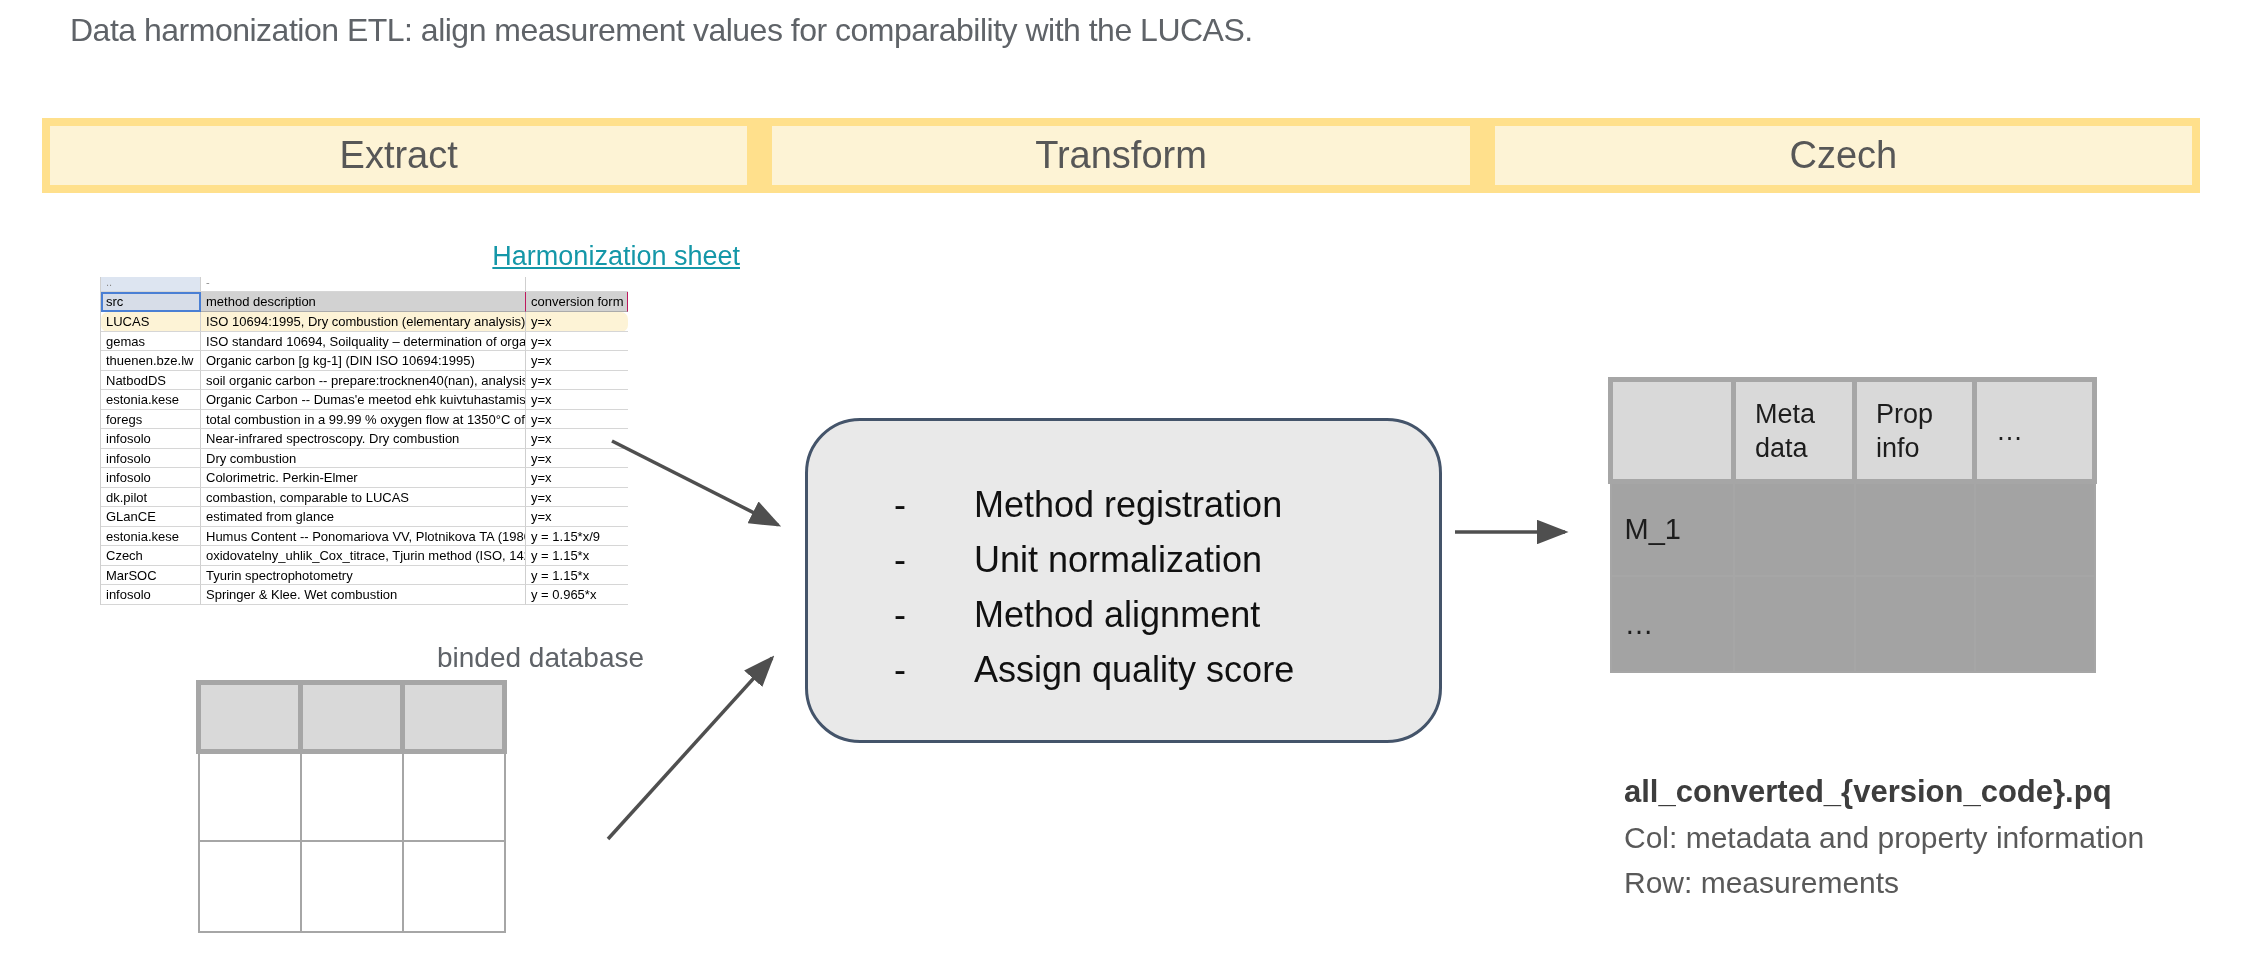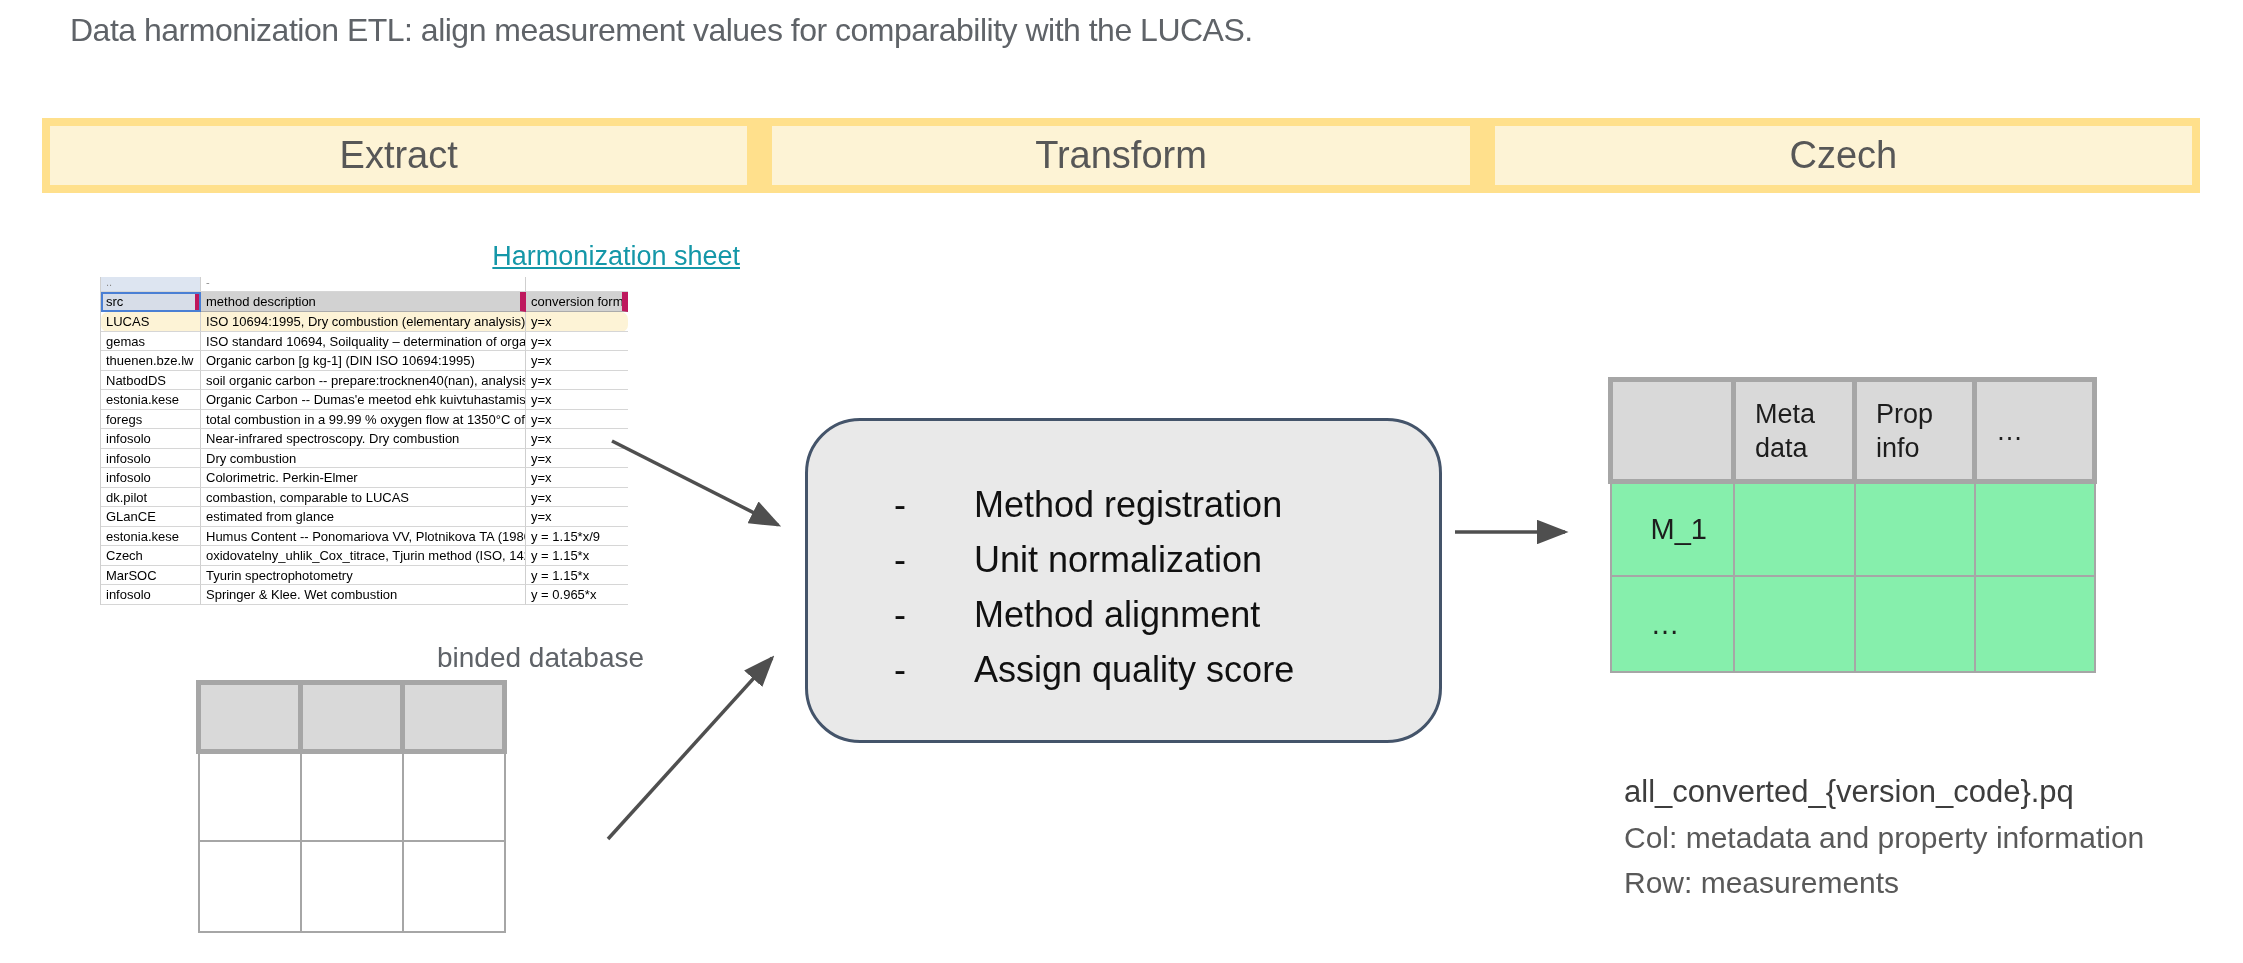--- a/index.html
+++ b/index.html
@@ -24,21 +24,21 @@
          background:#fff;font-size:13px;color:#000;border-left:1px solid #cfcfcf;}
   .s-row{display:flex;height:19.5px;box-sizing:border-box;}
   .s-row.sliver{height:15px;}
   .s-row.head{height:20px;background:#d2d2d2;}
   .s-row.hl{background:#FDF3D6;border-radius:7px;}
   .s-c0,.s-c1,.s-c2{box-sizing:border-box;border-right:1px solid #cfcfcf;border-bottom:1px solid #d6d6d6;
         padding:2px 0 0 5px;white-space:nowrap;overflow:hidden;line-height:16px;}
   .s-c0{width:100px;}
   .s-c1{width:325px;}
   .s-c2{width:102px;border-right:none;}
-  .head .s-c0,.head .s-c1,.head .s-c2{border-bottom:1px solid #ababab;border-right:6px solid #be185d;}
+  .head .s-c0,.head .s-c1,.head .s-c2{border-bottom:1px solid #ababab;border-right:1px solid #be185d;}
   .head .s-c0{outline:2px solid #4a7fd4;outline-offset:-2px;background:#d7dde8;}
   .sliver .s-c0{background:#dde5f1;}
   .frag{display:inline-block;color:#8a8a8a;font-size:11px;transform:translateY(-5px);}
 
   
   .binded-label{position:absolute;left:437px;top:642px;font-size:28px;color:#5f6368;}
   .bl-table{position:absolute;left:196px;top:680px;border-collapse:collapse;}
   .bl-table td{width:95px;background:#ffffff;border:2px solid #a6a6a6;}
   .bl-table tr.hd td{background:#d9d9d9;border:5px solid #a6a6a6;height:62px;}
   .bl-table tr.b1 td{height:84px;}
@@ -47,32 +47,32 @@
   
   .t-box{position:absolute;left:805px;top:418px;width:637px;height:325px;box-sizing:border-box;
          background:#E9E9E9;border:3px solid #44546A;border-radius:55px;
          display:flex;flex-direction:column;justify-content:center;padding-top:14px;}
   .t-item{display:flex;padding-left:86px;height:55px;align-items:center;
           font-size:36px;color:#111;}
   .t-dash{width:80px;}
 
   
   .ld-table{position:absolute;left:1608px;top:377px;border-collapse:collapse;}
-  .ld-table td{background:#86efac;border:2px solid #a6a6a6;font-size:29px;color:#1d1d1d;
-               padding-left:39px;vertical-align:middle;}
+  .ld-table td{background:#a3a3a3;border:2px solid #a6a6a6;font-size:29px;color:#1d1d1d;
+               padding-left:13px;vertical-align:middle;}
   .ld-table tr.hd td{background:#d9d9d9;border:5px solid #a6a6a6;height:95px;
                font-size:27px;line-height:34px;padding-left:19px;vertical-align:middle;}
   .ld-table col.c0{width:123px;} .ld-table col.c1{width:121px;}
   .ld-table col.c2{width:120px;} .ld-table col.c3{width:120px;}
   .ld-table tr.b1 td{height:89px;}
   .ld-table tr.b2 td{height:92px;}
 
   
   .br-notes{position:absolute;left:1624px;top:768px;color:#595959;}
-  .br-filename{font-size:31px;font-weight:normal;color:#3d3d3d;line-height:47px;}
+  .br-filename{font-size:31px;font-weight:bold;color:#3d3d3d;line-height:47px;}
   .br-line{font-size:30px;line-height:45px;}
 
   
   .arrows{position:absolute;left:0;top:0;pointer-events:none;}
 </style>
 </head>
 <body>
 
 <div class="canvas">
 

